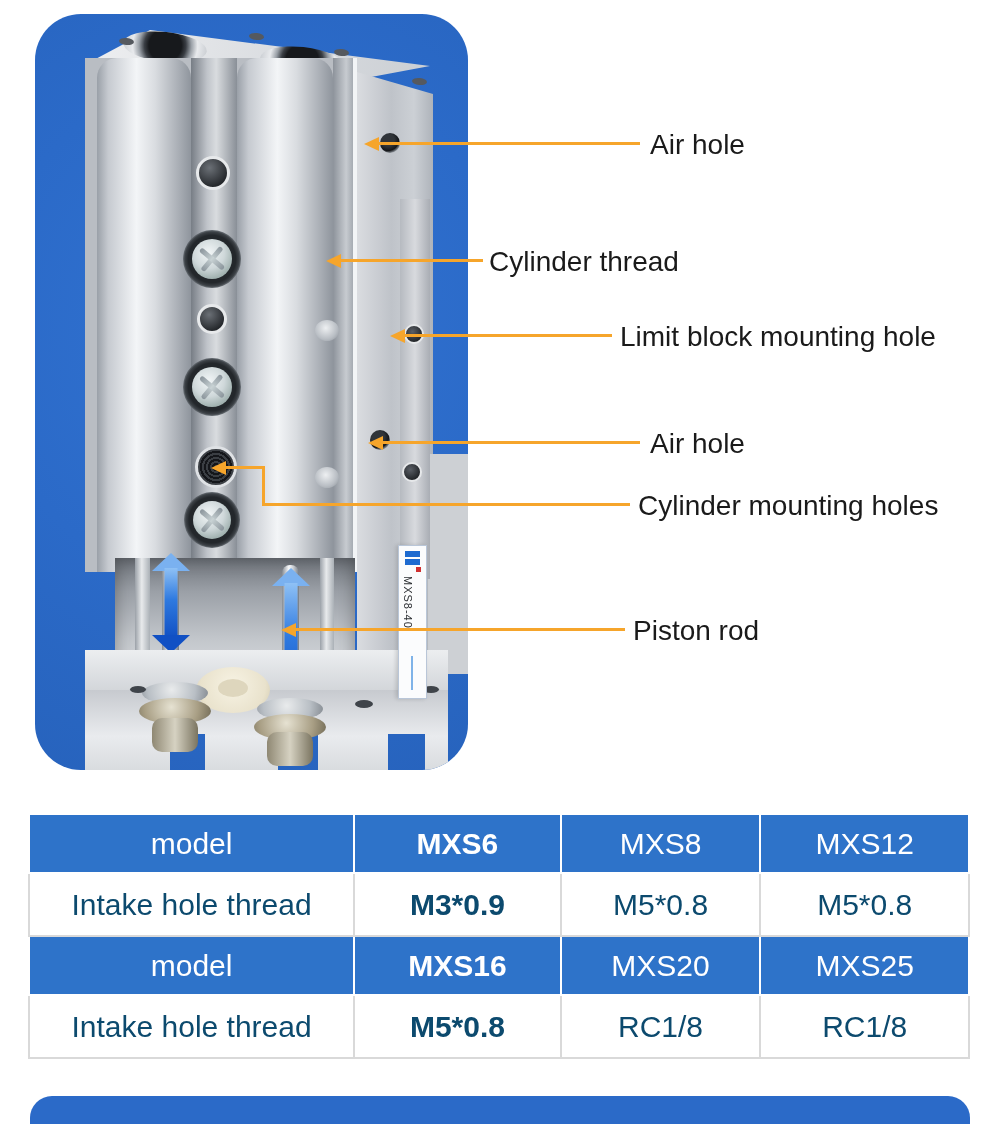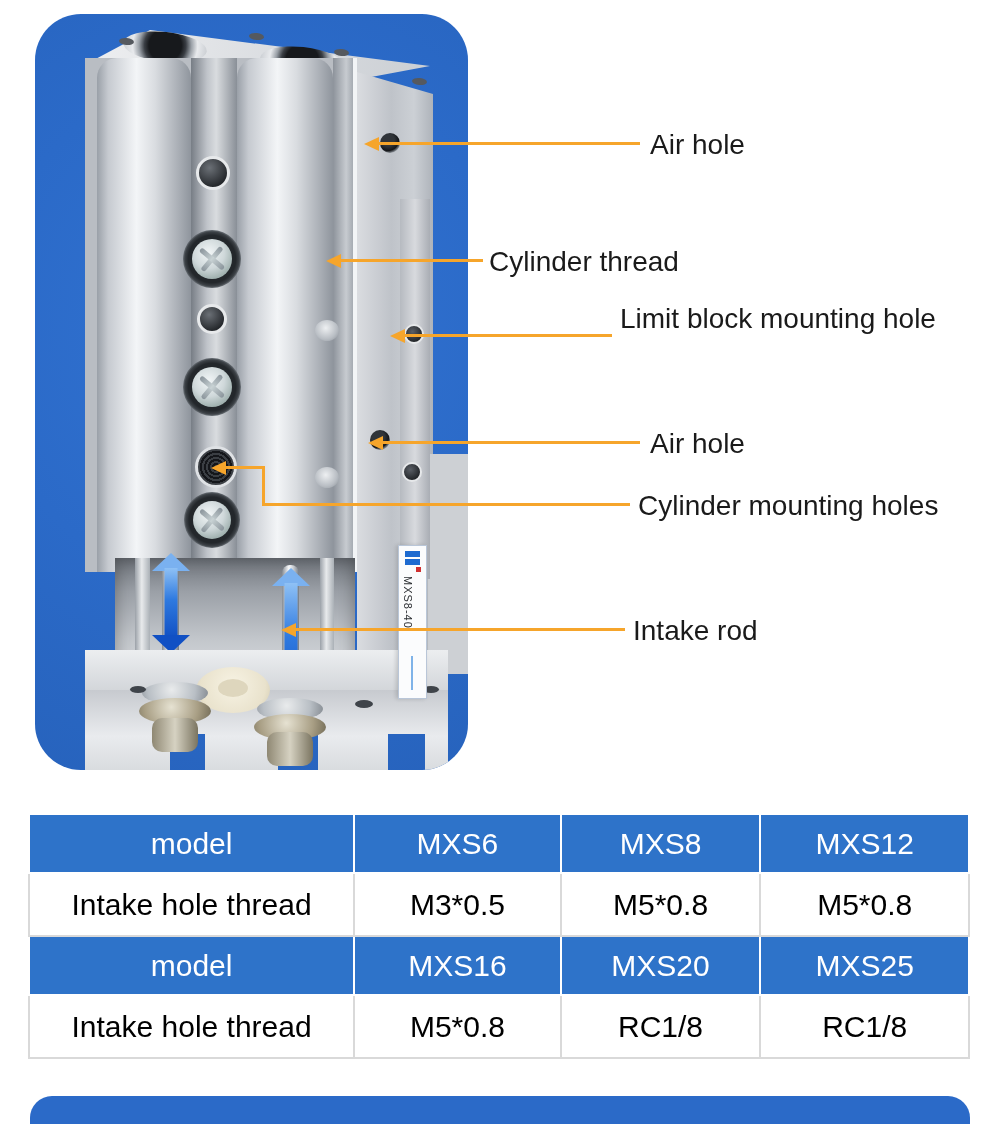--- a/index.html
+++ b/index.html
@@ -124,25 +124,25 @@
   .callout-line{position:absolute;height:3px;background:#f6a52b;z-index:5;}
   .callout-line.arrow::before{content:"";position:absolute;left:-14px;top:-5.5px;width:0;height:0;
     border-top:7px solid transparent;border-bottom:7px solid transparent;border-right:15px solid #f6a52b;}
   .vseg{position:absolute;width:3px;background:#f6a52b;z-index:5;}
   .callout-label{position:absolute;transform:translateY(-50%);font-size:28px;color:#1a1a1a;
     white-space:nowrap;z-index:6;letter-spacing:0px;}
   
   .spec{position:absolute;left:28px;top:813px;width:942px;border-collapse:collapse;
     font-size:30px;text-align:center;}
   .spec td{padding:0;}
-  .spec .c0{width:324px;} .spec .c1{width:205px;} .spec .c2{width:198px;} .spec .c3{width:207px;}
+  .spec .c0{width:324px;} .spec .c1{width:205px;font-weight:bold;} .spec .c2{width:198px;} .spec .c3{width:207px;}
   .spec tr.blue{height:59px;}
   .spec tr.blue td{background:#2e73c9;color:#ffffff;border:2px solid #ffffff;}
   .spec tr.white{height:63px;}
-  .spec tr.white td{background:#ffffff;color:#000000;border:2px solid #d9d9d9;}
+  .spec tr.white td{background:#ffffff;color:#0c4a6e;border:2px solid #d9d9d9;}
   
   .bottombar{position:absolute;left:30px;top:1096px;width:940px;height:28px;
     background:#2b6ac8;border-radius:22px 22px 0 0;}
 </style>
 </head>
 <body>
 
 <div class="panel">
   <div class="topface"></div>
   <div class="bore bore1"></div>
@@ -230,44 +230,44 @@
   </div>
 </div>
 
 <div class="callout-line arrow" style="left:378px;top:142px;width:262px;"></div>
 <div class="callout-label" style="left:650px;top:145px;">Air hole</div>
 
 <div class="callout-line arrow" style="left:340px;top:259px;width:143px;"></div>
 <div class="callout-label" style="left:489px;top:262px;">Cylinder thread</div>
 
 <div class="callout-line arrow" style="left:404px;top:334px;width:208px;"></div>
-<div class="callout-label" style="left:620px;top:319px;">Limit block mounting hole</div>
+<div class="callout-label" style="left:620px;top:337px;">Limit block mounting hole</div>
 
 <div class="callout-line arrow" style="left:382px;top:441px;width:258px;"></div>
 <div class="callout-label" style="left:650px;top:444px;">Air hole</div>
 
 <div class="callout-line arrow" style="left:225px;top:466px;width:40px;"></div>
 <div class="vseg" style="left:262px;top:466px;height:40px;"></div>
 <div class="callout-line" style="left:262px;top:503px;width:368px;"></div>
 <div class="callout-label" style="left:638px;top:506px;">Cylinder mounting holes</div>
 
 <div class="callout-line arrow" style="left:295px;top:628px;width:330px;"></div>
-<div class="callout-label" style="left:633px;top:631px;">Intake rod</div>
+<div class="callout-label" style="left:633px;top:631px;">Piston rod</div>
 
 <table class="spec">
   <tbody>
       <tr class="blue">
     <td class="c0">model</td>
     <td class="c1">MXS6</td>
     <td class="c2">MXS8</td>
     <td class="c3">MXS12</td>
   </tr>
   <tr class="white">
     <td class="c0">Intake hole thread</td>
-    <td class="c1">M3*0.5</td>
+    <td class="c1">M3*0.9</td>
     <td class="c2">M5*0.8</td>
     <td class="c3">M5*0.8</td>
   </tr>
   <tr class="blue">
     <td class="c0">model</td>
     <td class="c1">MXS16</td>
     <td class="c2">MXS20</td>
     <td class="c3">MXS25</td>
   </tr>
   <tr class="white">

